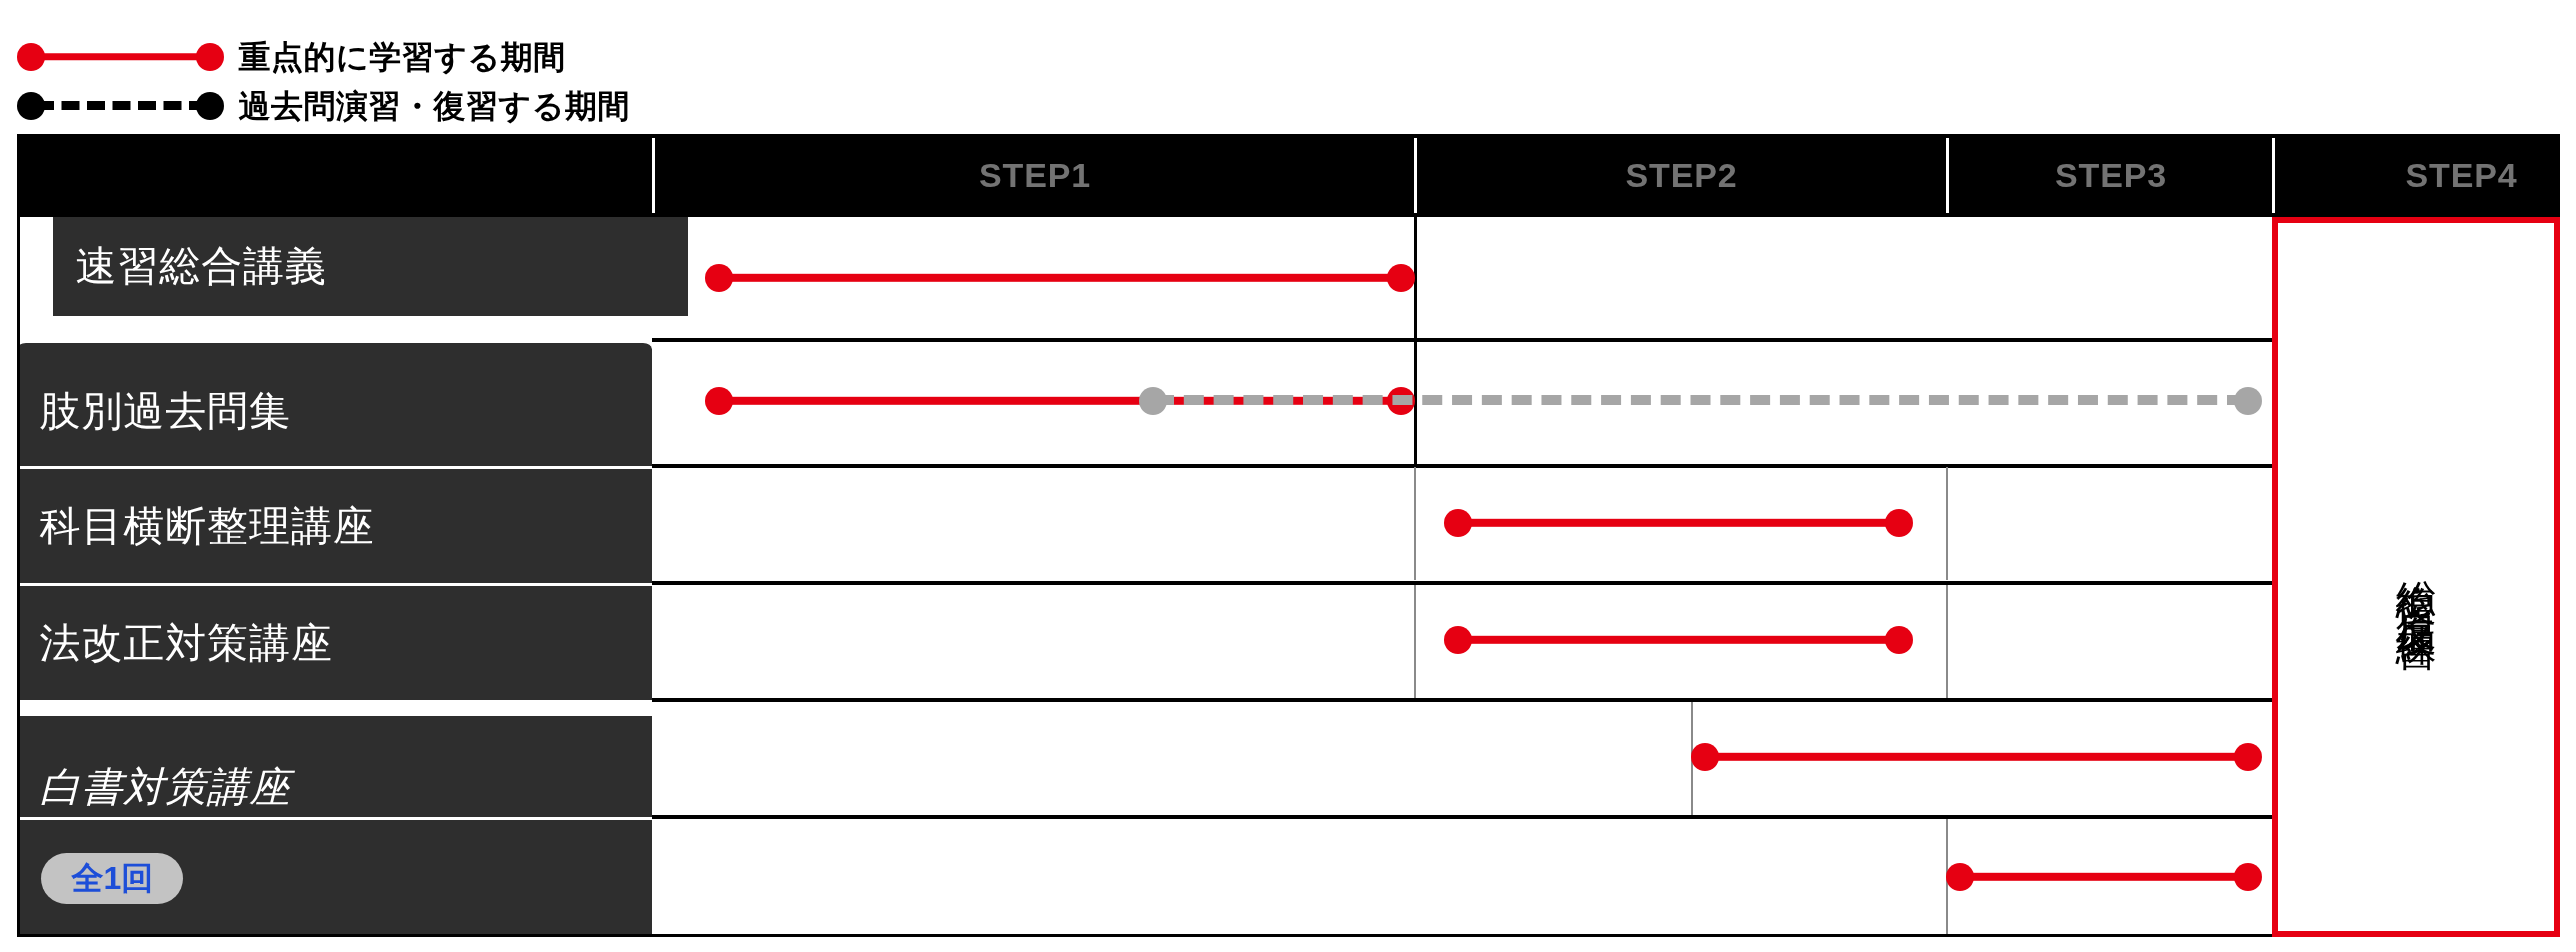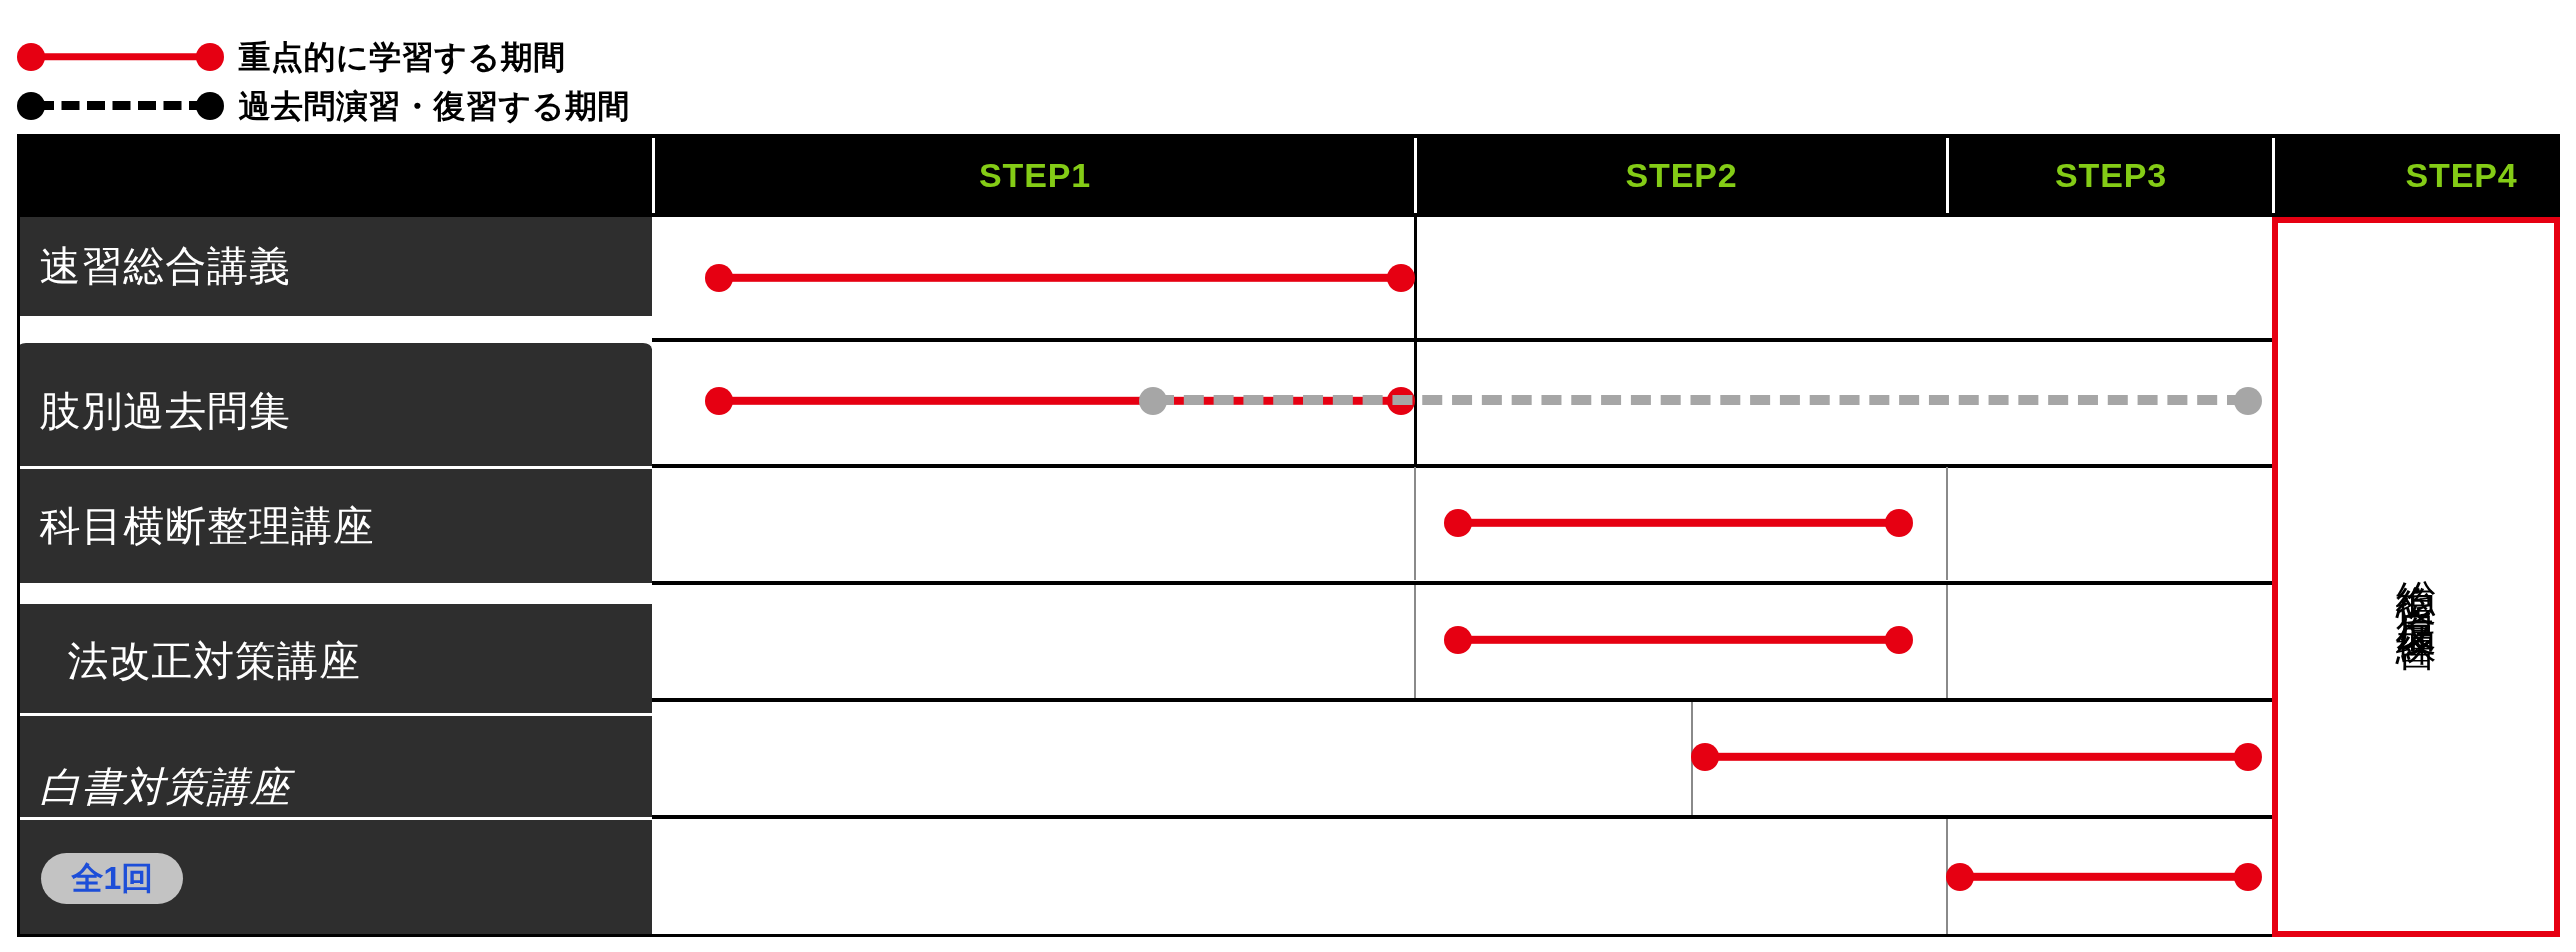--- a/index.html
+++ b/index.html
@@ -95,21 +95,21 @@
     height: 83px;
     background: #000000;
   }
   .hdr-cell {
     position: absolute;
     top: 0;
     height: 83px;
     display: flex;
     align-items: center;
     justify-content: center;
-    color: #84cc16;
+    color: #737373;
     font-size: 34px;
     font-weight: 700;
     letter-spacing: 0.9px;
   }
   .hdr-sep {
     position: absolute;
     top: 3.8px;
     width: 2.8px;
     height: 75px;
     background: #ffffff;
@@ -280,30 +280,30 @@
       <div class="hdr-cell" style="left:638px;width:760px;">STEP1</div>
       <span class="hdr-sep" style="left:1397px;"></span>
       <div class="hdr-cell" style="left:1400px;width:529px;">STEP2</div>
       <span class="hdr-sep" style="left:1929px;"></span>
       <div class="hdr-cell" style="left:1932px;width:324px;">STEP3</div>
       <span class="hdr-sep" style="left:2255px;"></span>
       <div class="hdr-cell" style="left:2258px;width:285px;margin-left:44px;">STEP4</div>
     </div>
 
     <div class="lblcol">
-      <div class="lblcell" style="top:0px;height:99px;">
+      <div class="lblcell" style="top:0px;height:99px;margin-left:36px;">
         <span class="lbl-text">速習総合講義</span>
       </div>
       <div class="lblcell" style="top:123px;height:140px;border-radius:9px;">
         <span class="lbl-text">肢別過去問集</span>
       </div>
       <div class="lblcell" style="top:249px;height:117px;">
         <span class="lbl-text">科目横断整理講座</span>
       </div>
-      <div class="lblcell" style="top:384px;height:117px;padding-left:28px;">
+      <div class="lblcell" style="top:366px;height:117px;">
         <span class="lbl-text">法改正対策講座</span>
       </div>
       <div class="lblcell" style="top:496px;height:146px;font-style:italic;">
         <span class="lbl-text">白書対策講座</span>
       </div>
       <div class="lblcell" style="top:600px;height:120px;">
         <span class="lbl-badge">全1回</span>
       </div>
     </div>
 

